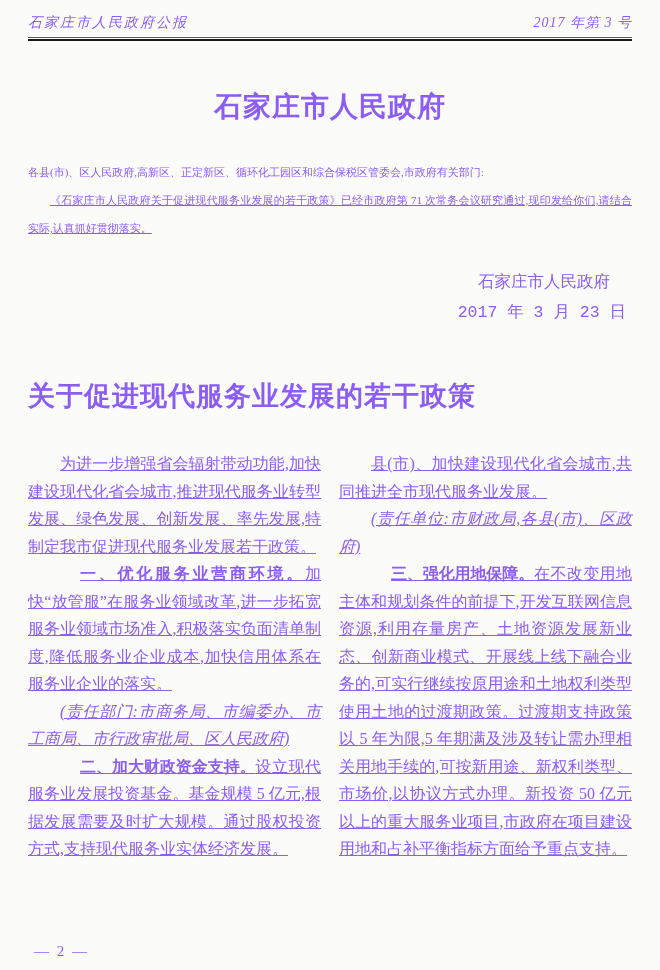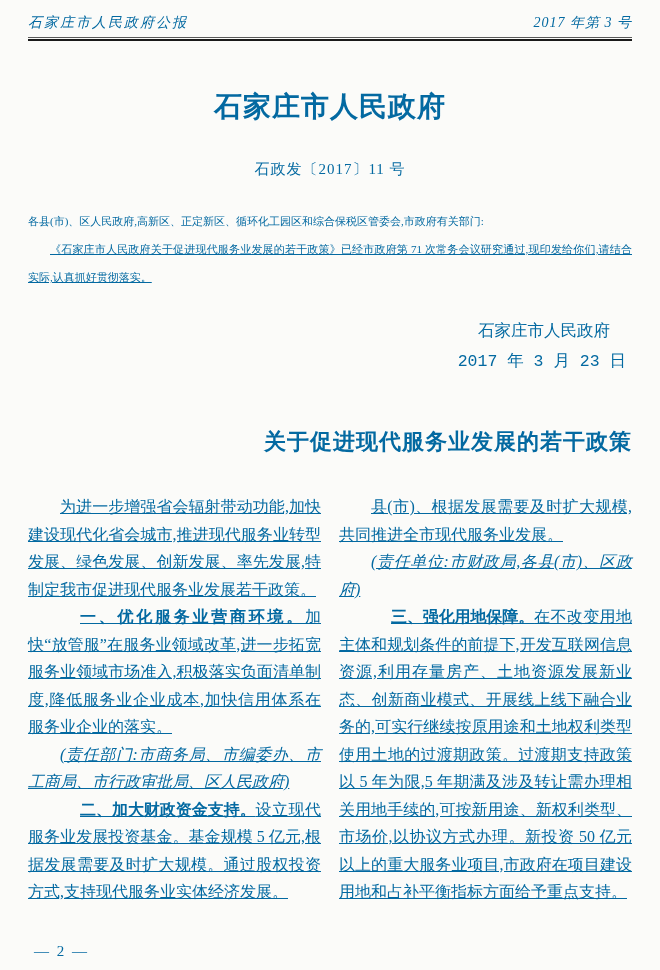--- a/index.html
+++ b/index.html
@@ -6,21 +6,21 @@
     margin: 0;
     padding: 0;
     background: #f6f6f4;
   }
   .page {
     position: relative;
     width: 660px;
     height: 970px;
     margin: 0 auto;
     background: #fbfbf9;
-    color: #0369a1;
+    color: #8b5cf6;
     font-family: "Liberation Serif", serif;
     box-sizing: border-box;
     padding: 0 28px;
     overflow: hidden;
   }
   
   .masthead {
     display: flex;
     justify-content: space-between;
     align-items: baseline;
@@ -70,23 +70,23 @@
     margin-top: 24px;
     font-size: 16.5px;
     line-height: 31px;
     text-align: right;
   }
   .signature .signer { padding-right: 22px; }
   .signature .sign-date { padding-right: 6px; font-family: Liberation Mono, monospace; }
   
   .policy-title {
     margin-top: 50px;
-    text-align: right;
+    text-align: left;
     font-weight: bold;
-    font-size: 22px;
+    font-size: 27px;
     letter-spacing: 1px;
   }
   .columns {
     display: flex;
     gap: 18px;
     margin-top: 36px;
   }
   .col {
     flex: 1 1 0;
     font-size: 16px;
@@ -124,21 +124,20 @@
   <div class="masthead">
     <span class="pub-name">石家庄市人民政府公报</span>
     <span class="issue-no">2017 年第 3 号</span>
   </div>
   <div class="head-rule"></div>
 
   <div class="main-title">
     <div>石家庄市人民政府</div>
   </div>
 
-  <div class="doc-number">石政发〔2017〕11 号</div>
 
   <div class="notice-body">
     <p class="salutation">各县(市)、区人民政府,高新区、正定新区、循环化工园区和综合保税区管委会,市政府有关部门:</p>
     <p class="indent">《石家庄市人民政府关于促进现代服务业发展的若干政策》已经市政府第 71 次常务会议研究通过,现印发给你们,请结合实际,认真抓好贯彻落实。</p>
   </div>
 
   <div class="signature">
     <div class="signer">石家庄市人民政府</div>
     <div class="sign-date">2017 年 3 月 23 日</div>
   </div>
@@ -158,21 +157,21 @@
         <span class="kai">(责任部门:市商务局、市编委办、市工商局、市行政审批局、区人民政府)</span>
       </p>
       <p>
         <span class="lead">二、加大财政资金支持。</span><span>设立现代服务业发展投资基金。基金规模 5 亿元,根据发展需要及时扩大规模。通过股权投资方式,支持现代服务业实体经济发展。</span>
       </p>
 
     </div>
 
     <div class="col">
       <p>
-        <span>县(市)、根据发展需要及时扩大规模,共同推进全市现代服务业发展。</span>
+        <span>县(市)、加快建设现代化省会城市,共同推进全市现代服务业发展。</span>
       </p>
       <p>
         <span class="kai">(责任单位:市财政局,各县(市)、区政府)</span>
       </p>
       <p>
         <span class="lead">三、强化用地保障。</span><span>在不改变用地主体和规划条件的前提下,开发互联网信息资源,利用存量房产、土地资源发展新业态、创新商业模式、开展线上线下融合业务的,可实行继续按原用途和土地权利类型使用土地的过渡期政策。过渡期支持政策以 5 年为限,5 年期满及涉及转让需办理相关用地手续的,可按新用途、新权利类型、市场价,以协议方式办理。新投资 50 亿元以上的重大服务业项目,市政府在项目建设用地和占补平衡指标方面给予重点支持。</span>
       </p>
 
     </div>
 

